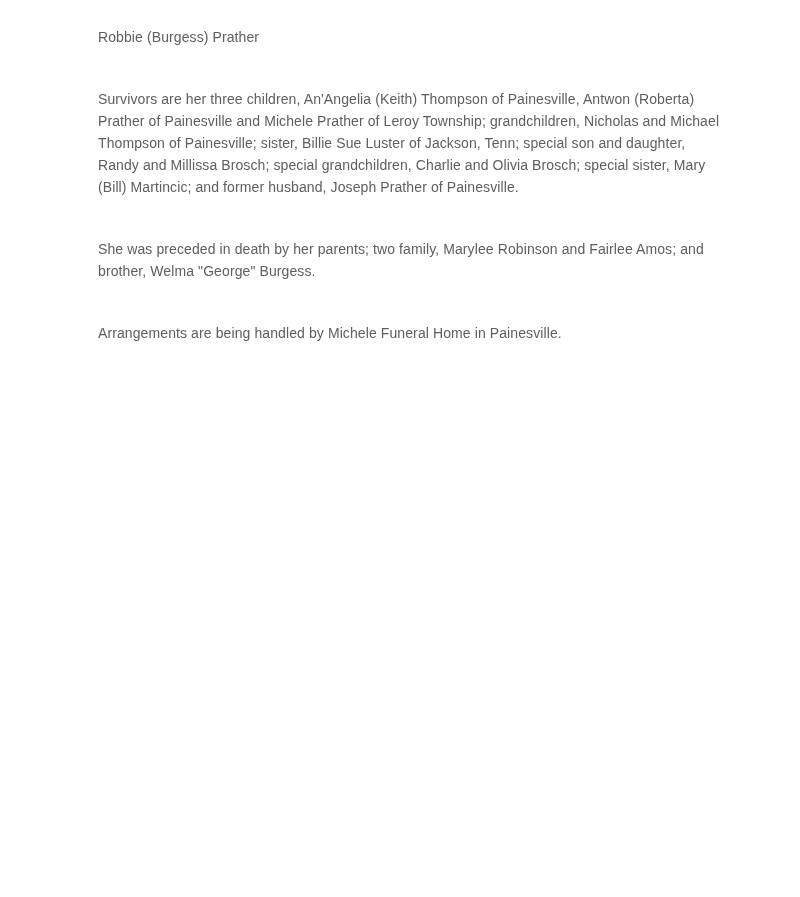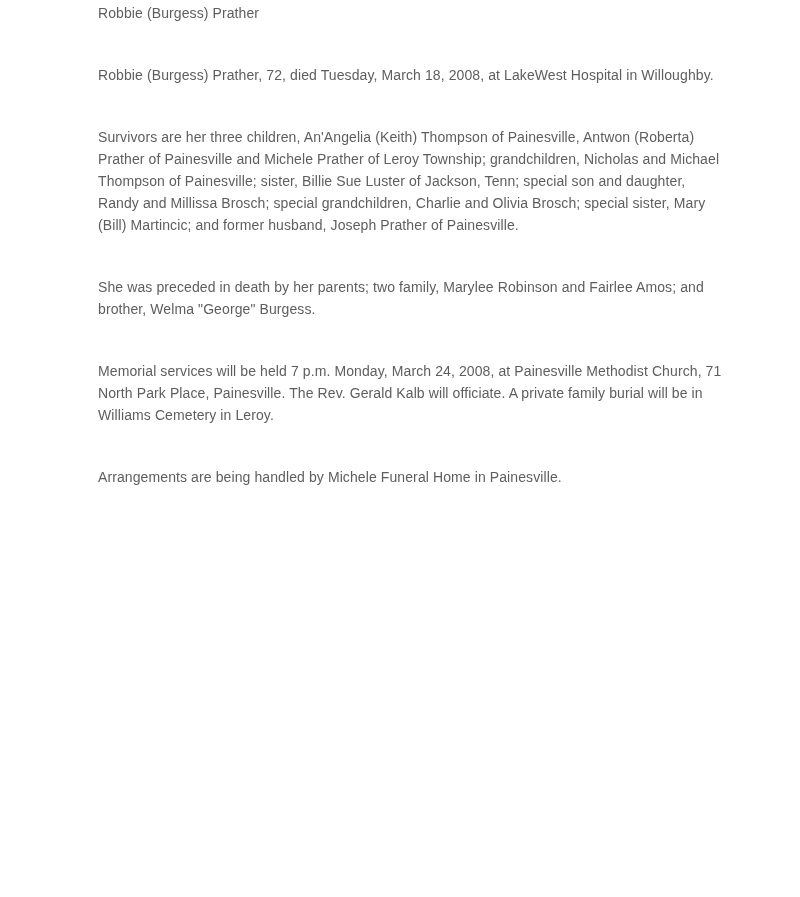--- a/index.html
+++ b/index.html
@@ -9,40 +9,38 @@
   }
   .page {
     width: 800px;
     height: 897px;
     background: #ffffff;
     box-sizing: border-box;
     overflow: hidden;
   }
   .doc {
     box-sizing: border-box;
-    padding: 2px 0 30px 98px;
+    padding: 26px 0 30px 98px;
     width: 725px;
   }
   .doc p {
     margin: 0 0 40px 0;
     font-family: "Liberation Sans", "DejaVu Sans", sans-serif;
     font-size: 14px;
     line-height: 22px;
     color: #5e5e5e;
     letter-spacing: 0.1px;
   }
   .doc p:last-child {
     margin-bottom: 0;
   }
 </style>
 </head>
 <body>
 
 <div class="page">
   <div class="doc">
     <p>Robbie (Burgess) Prather</p>
-    <p>Robbie (Burgess) Prather, 72, died Tuesday, March 18, 2008, at LakeWest Hospital in Willoughby.</p>
     <p>Survivors are her three children, An'Angelia (Keith) Thompson of Painesville, Antwon (Roberta) Prather of Painesville and Michele Prather of Leroy Township; grandchildren, Nicholas and Michael Thompson of Painesville; sister, Billie Sue Luster of Jackson, Tenn; special son and daughter, Randy and Millissa Brosch; special grandchildren, Charlie and Olivia Brosch; special sister, Mary (Bill) Martincic; and former husband, Joseph Prather of Painesville.</p>
     <p>She was preceded in death by her parents; two family, Marylee Robinson and Fairlee Amos; and brother, Welma "George" Burgess.</p>
-    <p>Memorial services will be held 7 p.m. Monday, March 24, 2008, at Painesville Methodist Church, 71 North Park Place, Painesville. The Rev. Gerald Kalb will officiate. A private family burial will be in Williams Cemetery in Leroy.</p>
     <p>Arrangements are being handled by Michele Funeral Home in Painesville.</p>
   </div>
 </div>
 
 </body></html>

